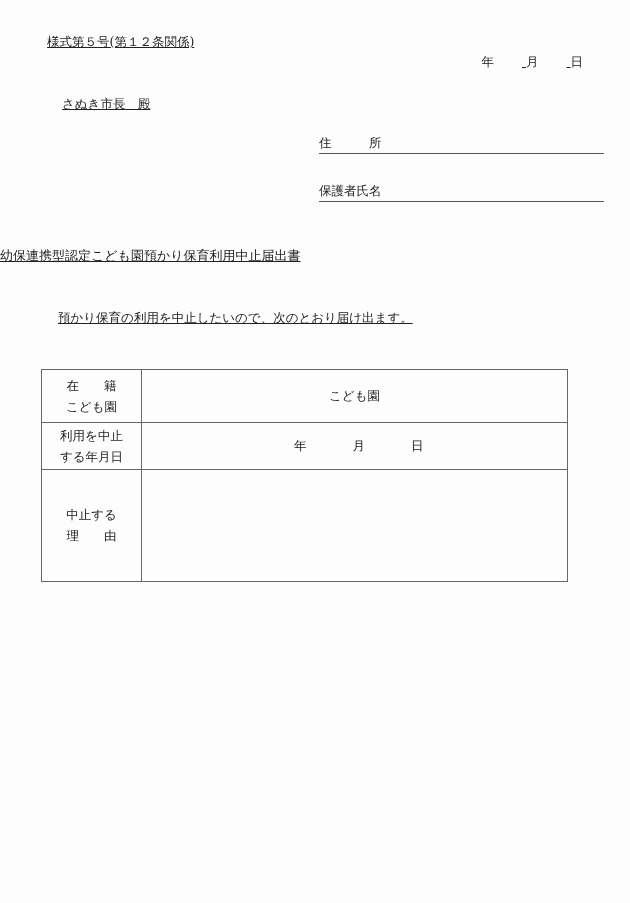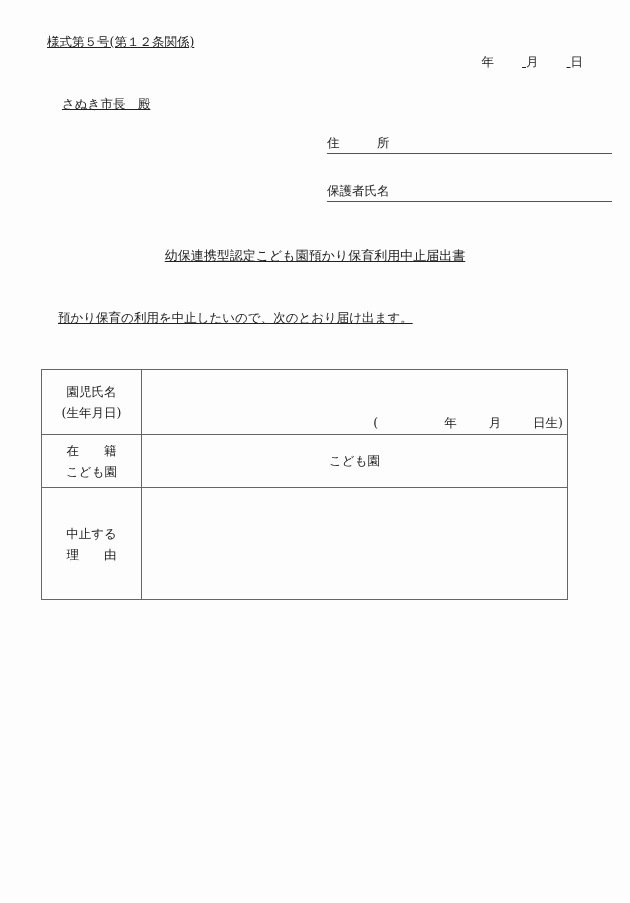--- a/index.html
+++ b/index.html
@@ -6,37 +6,37 @@
   body {
     width: 630px; height: 903px; background: #fdfdfd; position: relative;
     font-family: "DejaVu Serif", "Liberation Serif", serif; color: #222; font-size: 12.5px;
     overflow: hidden;
   }
   .abs { position: absolute; white-space: nowrap; text-decoration: underline; }
   .form-no { left: 47px; top: 34px; }
   .date-top { top: 54px; right: 47px; }
   .date-top span { display: inline-block; }
   .addressee { left: 62px; top: 96px; text-align: center; }
-  .field { position: absolute; left: 327px; width: 285px; border-bottom: 1px solid #555; height: 18px; }
+  .field { position: absolute; left: 319px; width: 285px; border-bottom: 1px solid #555; height: 18px; }
   .field span { position: absolute; left: 0; bottom: 1px; }
   .f-addr { top: 135px; }
   .f-name { top: 183px; text-align: right; }
-  .title { left: 0; width: 630px; text-align: center; top: 247px; font-size: 13px; }
+  .title { left: 0; width: 630px; text-align: left; top: 247px; font-size: 13px; }
   .lead { left: 58px; top: 310px; }
   table.form {
     position: absolute; left: 41px; top: 369px; width: 527px;
     border-collapse: collapse;
   }
   table.form td { border: 1px solid #666; padding: 0; vertical-align: middle; }
   td.lbl { width: 99px; text-align: center; line-height: 21px; }
   td.val { position: relative; }
   .r1 { height: 65px; }
   .r2 { height: 53px; }
   .r3 { height: 47px; }
-  .r4 { height: 112px; }
+  .r4 { height: 112px; font-family: Liberation Serif, serif; }
   .dob { position: absolute; right: 4px; bottom: 2px; }
   .dob span, .stopdate span { display: inline-block; }
   .center { text-align: center; }
 </style>
 </head>
 <body>
 
 <div class="abs form-no">様式第５号(第１２条関係)</div>
 
 <div class="abs date-top">
@@ -53,41 +53,40 @@
 <div class="field f-name">
   <span>保護者氏名</span>
 </div>
 
 <div class="abs title">幼保連携型認定こども園預かり保育利用中止届出書</div>
 
 <div class="abs lead">預かり保育の利用を中止したいので、次のとおり届け出ます。</div>
 
 <table class="form">
   <tbody>
-      <tr class="r1">
-    <td class="lbl">
-      <div>園児氏名</div>
-      <div>(生年月日)</div>
-    </td>
-    <td class="val">
-      <div class="dob">
-        <span style="margin-right:62px">(</span>
-        <span style="margin-right:28px">年</span>
-        <span style="margin-right:28px">月</span>
-        <span>日生)</span>
-      </div>
-    </td>
-  </tr>
   <tr class="r2">
     <td class="lbl">
       <div>在　　籍</div>
       <div>こども園</div>
     </td>
     <td class="val center">
       <span>こども園</span>
+    </td>
+  </tr>
+  <tr class="r3">
+    <td class="lbl">
+      <div>利用を中止</div>
+      <div>する年月日</div>
+    </td>
+    <td class="val">
+      <div class="stopdate" style="padding-left:152px">
+        <span style="margin-right:42px">年</span>
+        <span style="margin-right:42px">月</span>
+        <span>日</span>
+      </div>
     </td>
   </tr>
   <tr class="r4">
     <td class="lbl">
       <div>中止する</div>
       <div>理　　由</div>
     </td>
     <td class="val"></td>
   </tr>
 </tbody>

